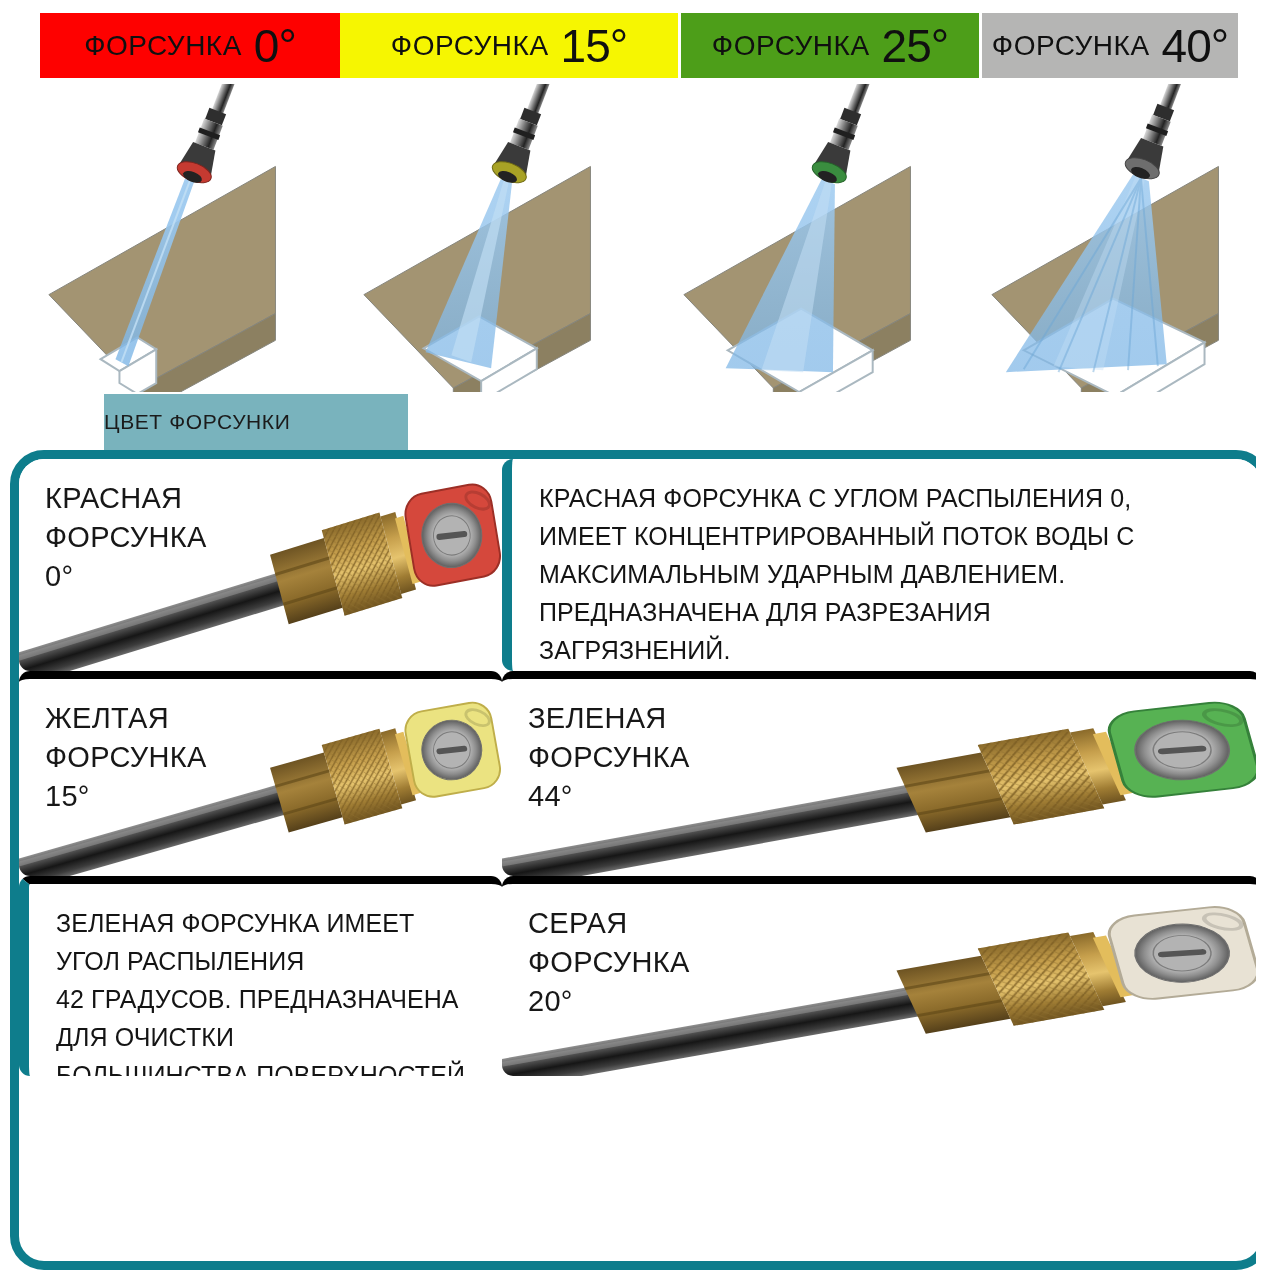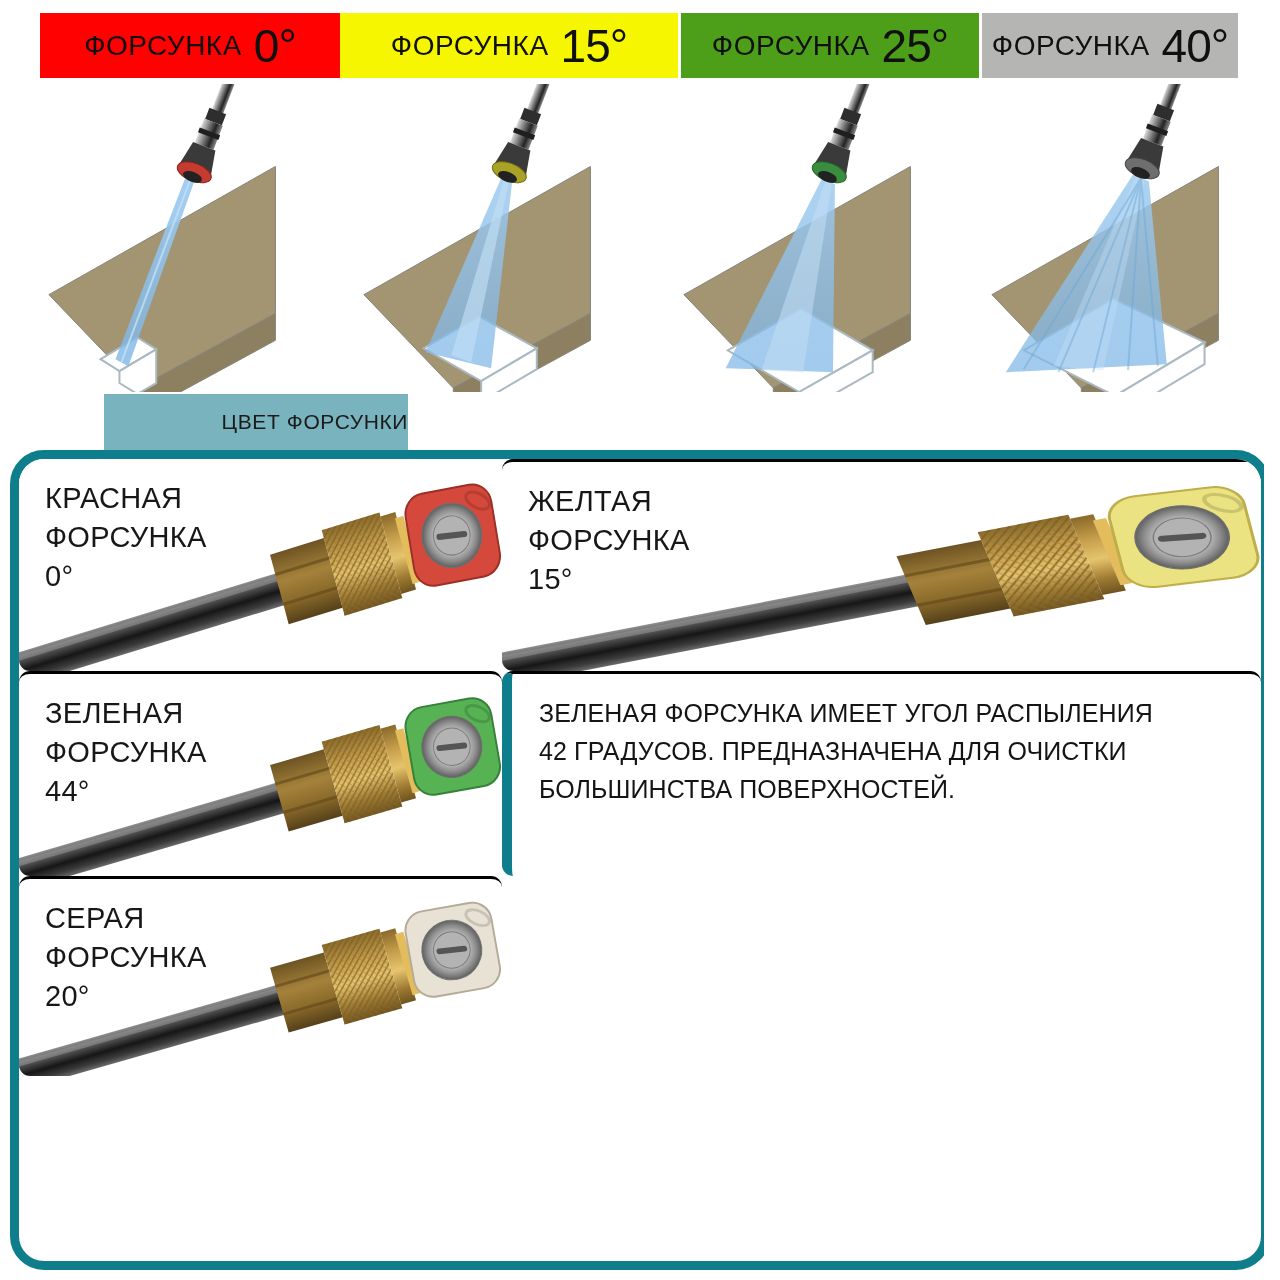--- a/index.html
+++ b/index.html
@@ -1,46 +1,46 @@
 <!DOCTYPE html>
 <html><head>
 <meta charset="utf-8">
 <style>
   html,body{margin:0;padding:0;background:#fff;}
   .canvas{position:relative;width:1256px;height:1280px;background:#ffffff;overflow:hidden;
-          font-family:"Liberation Sans","DejaVu Sans",sans-serif;padding-left:8px;}
+          font-family:"Liberation Sans","DejaVu Sans",sans-serif;}
 
   
   .hdr{position:absolute;top:13px;height:65px;display:flex;align-items:center;
        justify-content:center;gap:12px;color:#101010;}
   .hdr .lbl{font-size:28px;letter-spacing:.5px;}
   .hdr .deg{font-size:46px;letter-spacing:-1px;}
   #h0{left:40px;width:300px;background:#fe0100;}
   #h1{left:340px;width:338px;background:#f6f601;}
   #h2{left:681px;width:298px;background:#4d9e19;}
   #h3{left:982px;width:256px;background:#b5b5b4;}
 
   
   .ill{position:absolute;top:84px;width:300px;height:308px;}
   #i0{left:40px;} #i1{left:355px;} #i2{left:675px;} #i3{left:983px;}
   .ill svg{width:100%;height:100%;display:block;}
 
   
   .tab{position:absolute;top:394px;height:56px;background:#79b3bd;color:#1b1b1b;
-       font-size:21px;display:flex;align-items:center;justify-content:flex-end;letter-spacing:.6px;}
+       font-size:21px;display:flex;align-items:center;justify-content:flex-start;letter-spacing:.6px;}
   #tabColor{left:104px;width:304px;}
   #tabUsage{left:678px;width:300px;}
 
   
   .tbl{position:absolute;left:10px;top:450px;width:1260px;height:820px;box-sizing:border-box;
        border:9px solid #0e7d8c;border-radius:34px;overflow:hidden;background:#fff;
        display:grid;grid-template-columns:483px 1fr;grid-template-rows:212px 205px 200px 1fr;}
   .c{position:relative;overflow:hidden;box-sizing:border-box;background:#fff;border-radius:11px;}
   .c.right{border-left:10px solid #0e7d8c;}
-  .c.rb{border-top:3px solid #000000;}
+  .c.rb{border-top:8px solid #000000;}
   .titleBox{position:absolute;left:26px;top:20px;z-index:2;font-size:29px;line-height:39px;
             color:#171717;white-space:pre-line;letter-spacing:.3px;}
   .desc{padding:20px 18px 0 27px;font-size:25px;line-height:38px;color:#141414;
         white-space:pre-line;letter-spacing:.1px;}
   .photo{position:absolute;inset:0;width:100%;height:100%;}
 </style>
 </head>
 <body>
 
 <div class="canvas">
@@ -241,20 +241,27 @@
           <rect x="400" y="70" width="9" height="66" fill="#e3bd5c"></rect>
           <rect x="408" y="57" width="90" height="90" rx="20" transform="rotate(6 453 102)" fill="#d5483c" stroke="#9c2f26" stroke-width="2"></rect>
           <ellipse cx="487" cy="77" rx="13" ry="7" transform="rotate(40 487 77)" fill="none" stroke="rgba(0,0,0,0.14)" stroke-width="3"></ellipse>
           <circle cx="452" cy="102" r="31" fill="url(#steelGrad)" stroke="#6f6f6f"></circle>
           <circle cx="452" cy="102" r="19" fill="#b3b3b3" stroke="#7c7c7c"></circle>
           <rect x="436" y="99" width="32" height="6" rx="3" fill="#555555" transform="rotate(10 452 102)"></rect>
         </g>
       </svg>
     </div>
 
+    <div class="c right">
+      <div class="desc">КРАСНАЯ ФОРСУНКА С УГЛОМ РАСПЫЛЕНИЯ 0,
+ИМЕЕТ КОНЦЕНТРИРОВАННЫЙ ПОТОК ВОДЫ С
+МАКСИМАЛЬНЫМ УДАРНЫМ ДАВЛЕНИЕМ.
+ПРЕДНАЗНАЧЕНА ДЛЯ РАЗРЕЗАНИЯ
+ЗАГРЯЗНЕНИЙ.</div>
+    </div>
 
     <div class="c rb">
       <div class="titleBox">ЖЕЛТАЯ
 ФОРСУНКА
 15°</div>
       <svg class="photo" viewBox="0 0 500 205" preserveAspectRatio="none">
         <g transform="rotate(-16 350 102)">
           <rect x="-140" y="87" width="410" height="32" fill="url(#rodGrad)"></rect>
           <rect x="-140" y="90" width="410" height="5" fill="#9a9a9a" opacity="0.5"></rect>
           <rect x="266" y="68" width="58" height="70" fill="url(#brassDark)"></rect>

